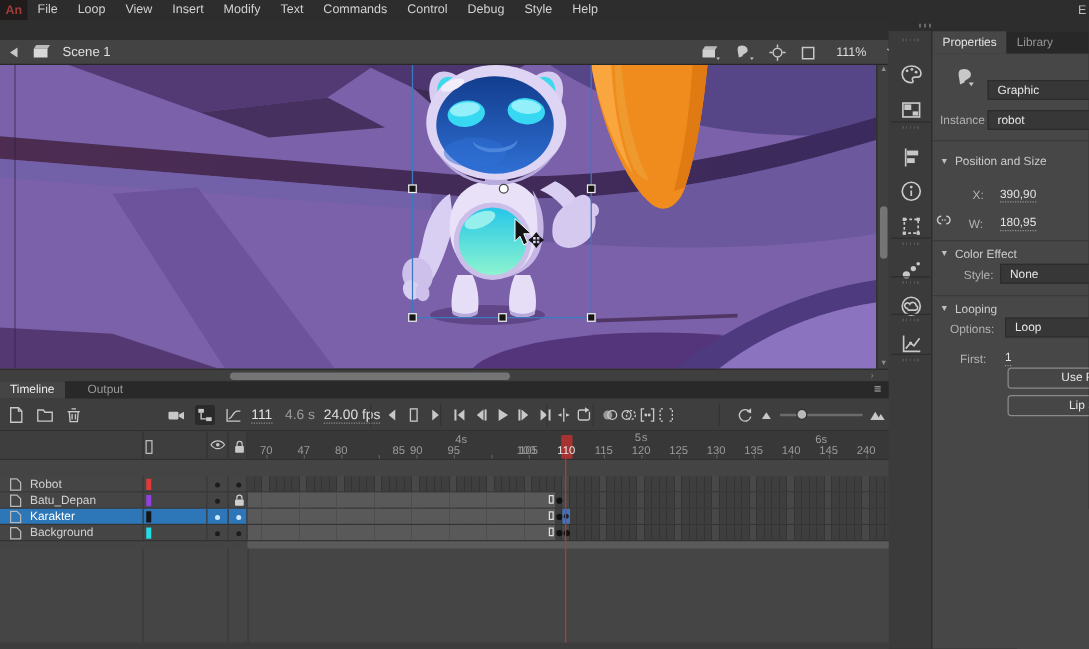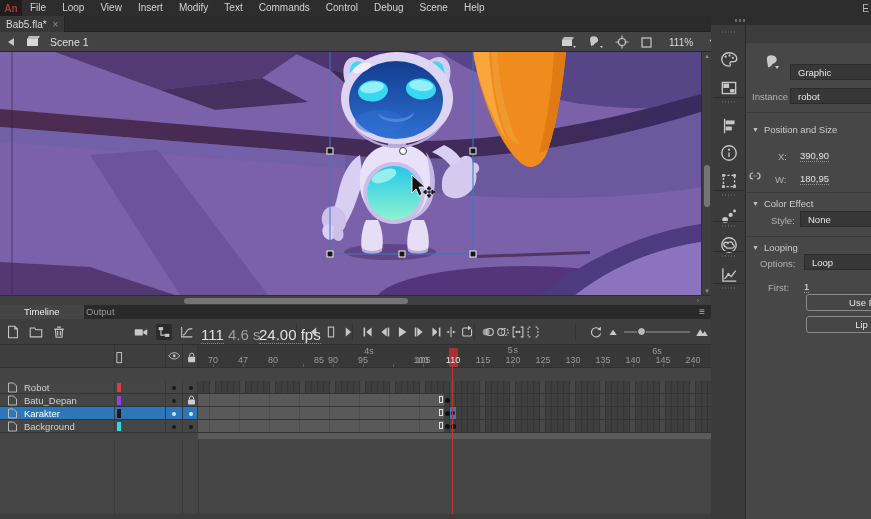--- a/index.html
+++ b/index.html
@@ -50,28 +50,28 @@
 .plabel { position:absolute; color:#b2b2b2; font-size:9.5px; }
 .phead { position:absolute; color:#cccccc; font-size:9.5px; }
 .phead .car { color:#c0c0c0; font-size:7px; margin-right:5px; vertical-align:1px; }
 .pdiv { position:absolute; left:0; width:125px; height:1px; background:#3a3a3a; }
 .hot { border-bottom:1px dotted #8f8f8f; color:#e3e3e3; font-size:9.5px; }
 .pbtn { position:absolute; left:60px; width:120px; height:17px; border:1px solid #8a8a8a; border-radius:3px; background:#464646; color:#e6e6e6; font-size:9.5px; text-align:center; line-height:15px; }
 
 
 #timeline { left:0; top:305px; width:711px; height:214px; background:#444; }
 #tl-tabs { position:absolute; left:0; top:0; width:711px; height:14px; background:#292929; }
-.tltab { position:absolute; top:0; height:14px; padding:0 24px; font-size:9.5px; line-height:14px; color:#9a9a9a; }
+.tltab { position:absolute; top:0; height:14px; padding:0 8px; font-size:9.5px; line-height:14px; color:#9a9a9a; }
 .tltab.active { background:#454545; color:#ededed; }
 #tl-menu { position:absolute; right:6px; top:0; color:#b5b5b5; font-size:10px; line-height:14px; }
 #tl-toolbar { position:absolute; left:0; top:14px; width:711px; height:26px; background:#3e3e3e; border-bottom:1px solid #2f2f2f; }
 .tbi { position:absolute; top:5px; width:16px; height:16px; display:flex; align-items:center; justify-content:center; }
 .tbi.pressed { background:#2a2a2a; border-radius:2px; }
 .tsep { position:absolute; top:4px; width:1px; height:18px; background:#343434; }
-.counter { position:absolute; top:7px; font-size:15px; }
+.counter { position:absolute; top:7px; font-size:11px; }
 #tl-header { position:absolute; left:0; top:40px; width:198px; height:23px; background:#3e3e3e; border-bottom:1px solid #303030; }
 .hdricon { position:absolute; top:5px; }
 #ruler { position:absolute; left:198px; top:40px; width:513px; height:23px; background:#383838; border-bottom:1px solid #303030; overflow:hidden; }
 .rnum { position:absolute; top:10px; font-size:9px; color:#9b9b9b; transform:translateX(-50%); }
 .rsec { position:absolute; top:1px; font-size:9px; color:#9b9b9b; transform:translateX(-50%); }
 .rtick { position:absolute; bottom:0; width:1px; height:3px; background:#5f5f5f; }
 #tl-rows { position:absolute; left:0; top:63px; width:711px; height:65px; }
 .lrow { position:absolute; left:0; width:711px; height:13px; border-bottom:1px solid #333; }
 .lrow .namepart { position:absolute; left:0; top:0; width:198px; height:12px; background:#454545; }
 .lrow.selected .namepart { background:#2d76b8; }
@@ -111,32 +111,26 @@
     <div id="menu-items" style="display:flex;">
         <span class="menu-item">File</span>
         <span class="menu-item">Loop</span>
         <span class="menu-item">View</span>
         <span class="menu-item">Insert</span>
         <span class="menu-item">Modify</span>
         <span class="menu-item">Text</span>
         <span class="menu-item">Commands</span>
         <span class="menu-item">Control</span>
         <span class="menu-item">Debug</span>
-        <span class="menu-item">Scene</span>
+        <span class="menu-item">Style</span>
         <span class="menu-item">Help</span>
       </div>
     <div id="workspace-btn">E</div>
   </div>
 
-  <div id="docbar" class="abs">
-    <div id="doc-tab">
-      <span class="t">Bab5.fla*</span>
-      <span class="x">×</span>
-    </div>
-  </div>
 
   <div id="editbar" class="abs">
     <span class="ebicon">
         <svg width="12" height="12">
           <path class="fl" d="M9,2 L3,6 L9,10 Z"></path>
         </svg>
       </span>
     <span class="ebicon">
         <svg width="15" height="13">
           <path class="fl" d="M1,4 l2,-3 h11 l-2,3 z" opacity=".9"></path>
@@ -345,20 +339,24 @@
             <path class="st" d="M3.5,3 V14.5 H15.5"></path>
             <path class="st" d="M5,12.5 L8.5,8.5 L11,10.5 L15,5"></path>
             <circle class="fl" cx="8.5" cy="8.5" r="1.2"></circle>
           </svg>
         </div>
         <div class="rail-div" style="top: 258px;"></div>
         <div class="rail-grip" style="top: 262px;"></div>
         <div class="rail-grip" style="top: 6px;"></div>
       </div>
     <div id="props">
+      <div id="props-tabs">
+          <div class="ptab active">Properties</div>
+          <div class="ptab">Library</div>
+        </div>
       <div id="props-body">
         <span class="abs" style="left:18px;top:10px;"><svg width="18" height="18">
               <path class="fl" d="M4,3 c5,-2.5 10,1 8.5,5 c-1,2.5 -5,2.5 -5,5 l-3.5,1.5 c0,-4 -2.5,-9 0,-11.5 z"></path>
               <path class="fl" d="M11,13 l4,0 -2,3 z"></path>
             </svg></span>
         <div class="pfield" style="left:44px;top:21px;width:85px;">Graphic</div>
         <span class="plabel" style="left:6px;top:48px;">Instance of:</span>
         <div class="pfield" style="left:44px;top:45px;width:85px;">robot</div>
         <div class="pdiv" style="top:69px;"></div>
         <div class="phead" style="left:6px;top:81px;"><span class="car">▼</span><span>Position and Size</span></div>

